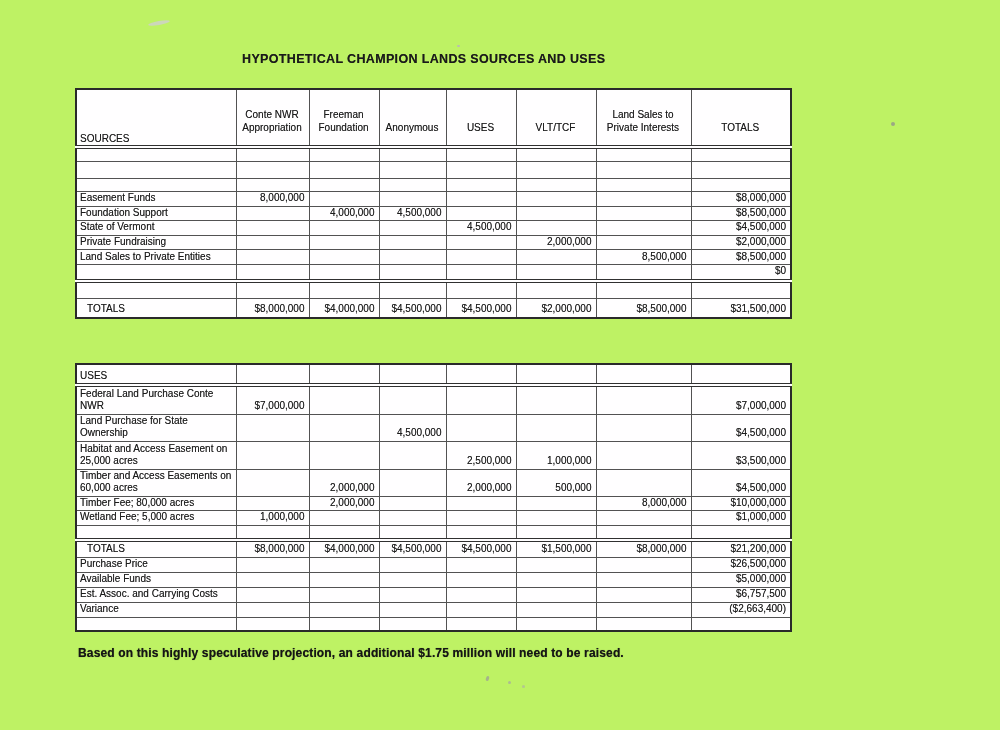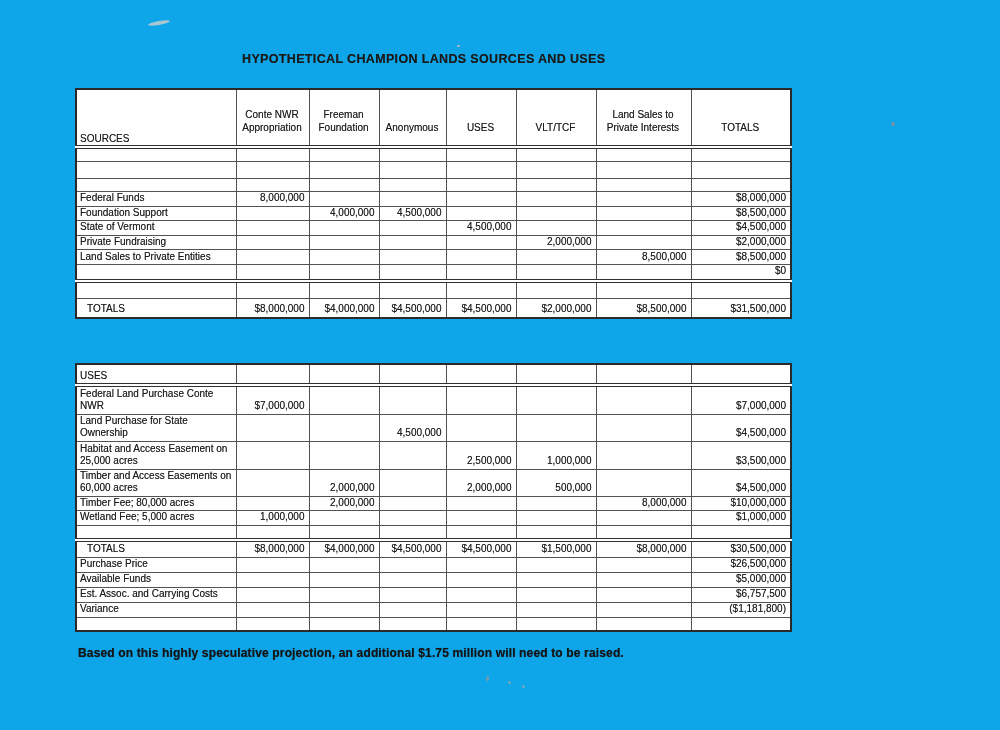--- a/index.html
+++ b/index.html
@@ -1,17 +1,17 @@
 <!DOCTYPE html>
 <html><head>
 <meta charset="utf-8">
 <style>
   html,body{margin:0;padding:0;background:#ffffff;}
   .page{
-    position:relative;width:1000px;height:730px;background:#0ea5e9;overflow:hidden;
+    position:relative;width:1000px;height:730px;background:#bef264;overflow:hidden;
     font-family:"Liberation Sans","DejaVu Sans",sans-serif;color:#1e1e1e;
   }
   .doc-title{
     position:absolute;left:242px;top:52px;font-size:12.5px;font-weight:700;
     letter-spacing:.35px;color:#1a1a1a;text-shadow:0 0 .6px rgba(30,30,30,.65);
     white-space:nowrap;
   }
   .note{
     position:absolute;left:78px;top:646px;font-size:12px;font-weight:700;
     letter-spacing:.15px;color:#151515;text-shadow:0 0 .7px rgba(20,20,20,.7);
@@ -102,21 +102,21 @@
           <td class="lab"></td>
           <td class="num"></td>
           <td class="num"></td>
           <td class="num"></td>
           <td class="num"></td>
           <td class="num"></td>
           <td class="num"></td>
           <td class="num"></td>
         </tr>
         <tr style="height: 15px;">
-          <td class="lab">Federal Funds</td>
+          <td class="lab">Easement Funds</td>
           <td class="num">8,000,000</td>
           <td class="num"></td>
           <td class="num"></td>
           <td class="num"></td>
           <td class="num"></td>
           <td class="num"></td>
           <td class="num">$8,000,000</td>
         </tr>
         <tr style="height: 14px;">
           <td class="lab">Foundation Support</td>
@@ -287,21 +287,21 @@
           <td class="num"></td>
         </tr>
         <tr class="tot" style="height: 17px;">
           <td class="lab">TOTALS</td>
           <td class="num">$8,000,000</td>
           <td class="num">$4,000,000</td>
           <td class="num">$4,500,000</td>
           <td class="num">$4,500,000</td>
           <td class="num">$1,500,000</td>
           <td class="num">$8,000,000</td>
-          <td class="num">$30,500,000</td>
+          <td class="num">$21,200,000</td>
         </tr>
         <tr style="height: 15px; margin-left: 27px;">
           <td class="lab">Purchase Price</td>
           <td class="num"></td>
           <td class="num"></td>
           <td class="num"></td>
           <td class="num"></td>
           <td class="num"></td>
           <td class="num"></td>
           <td class="num">$26,500,000</td>
@@ -327,21 +327,21 @@
           <td class="num">$6,757,500</td>
         </tr>
         <tr style="height: 15px;">
           <td class="lab">Variance</td>
           <td class="num"></td>
           <td class="num"></td>
           <td class="num"></td>
           <td class="num"></td>
           <td class="num"></td>
           <td class="num"></td>
-          <td class="num">($1,181,800)</td>
+          <td class="num">($2,663,400)</td>
         </tr>
         <tr style="height: 14px;">
           <td class="lab"></td>
           <td class="num"></td>
           <td class="num"></td>
           <td class="num"></td>
           <td class="num"></td>
           <td class="num"></td>
           <td class="num"></td>
           <td class="num"></td>

